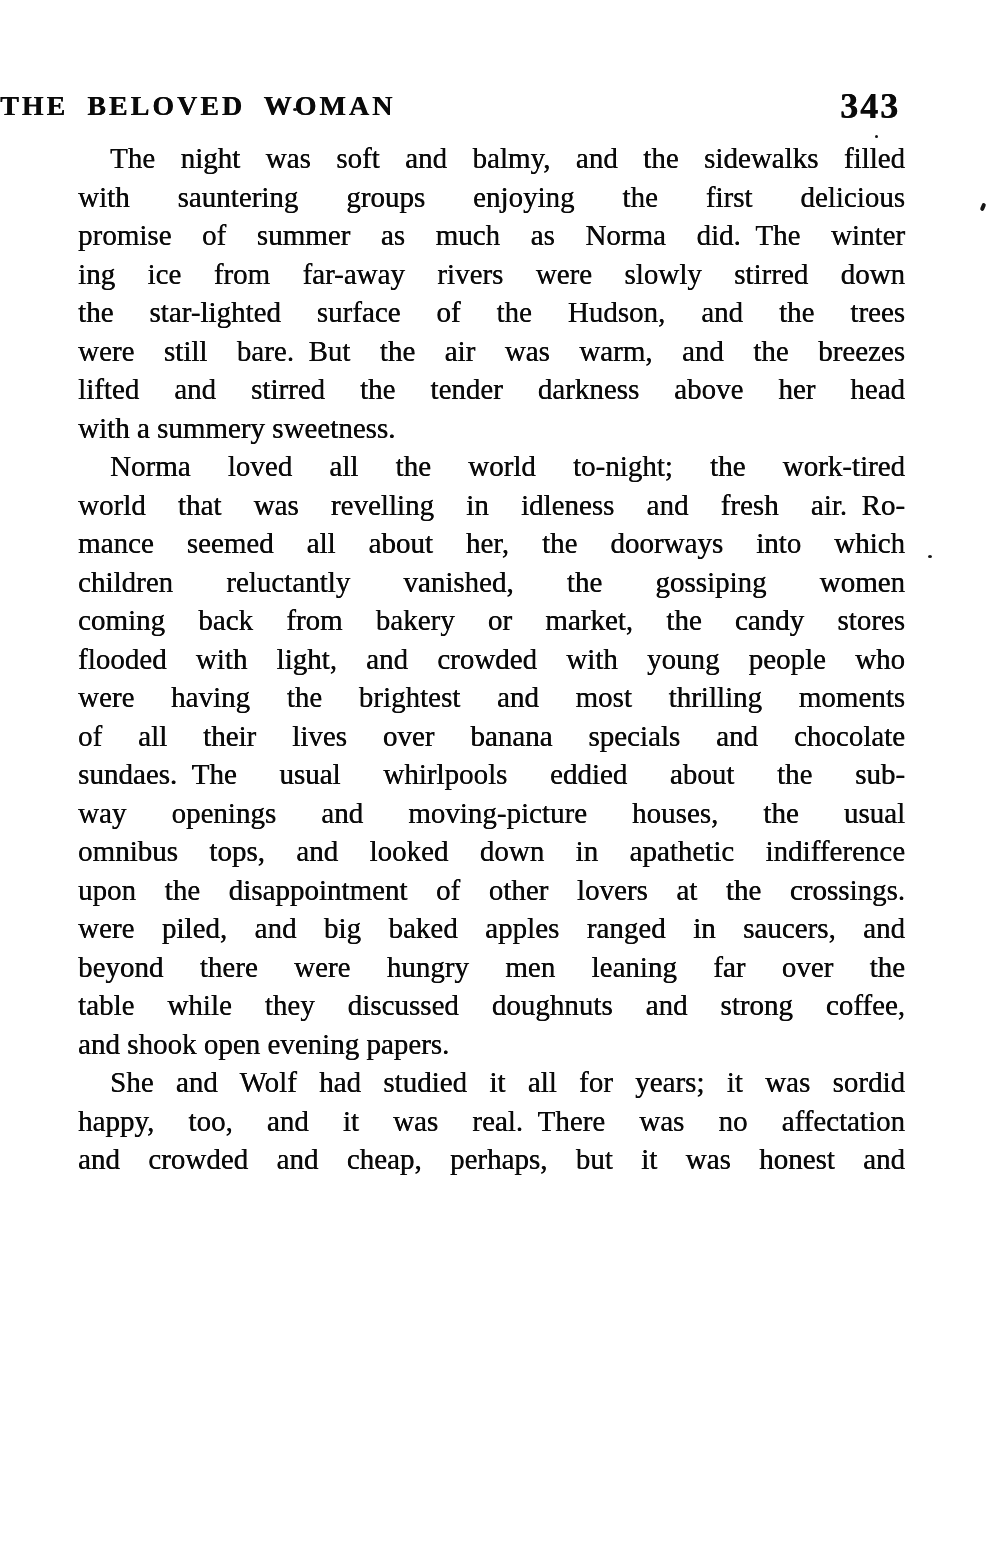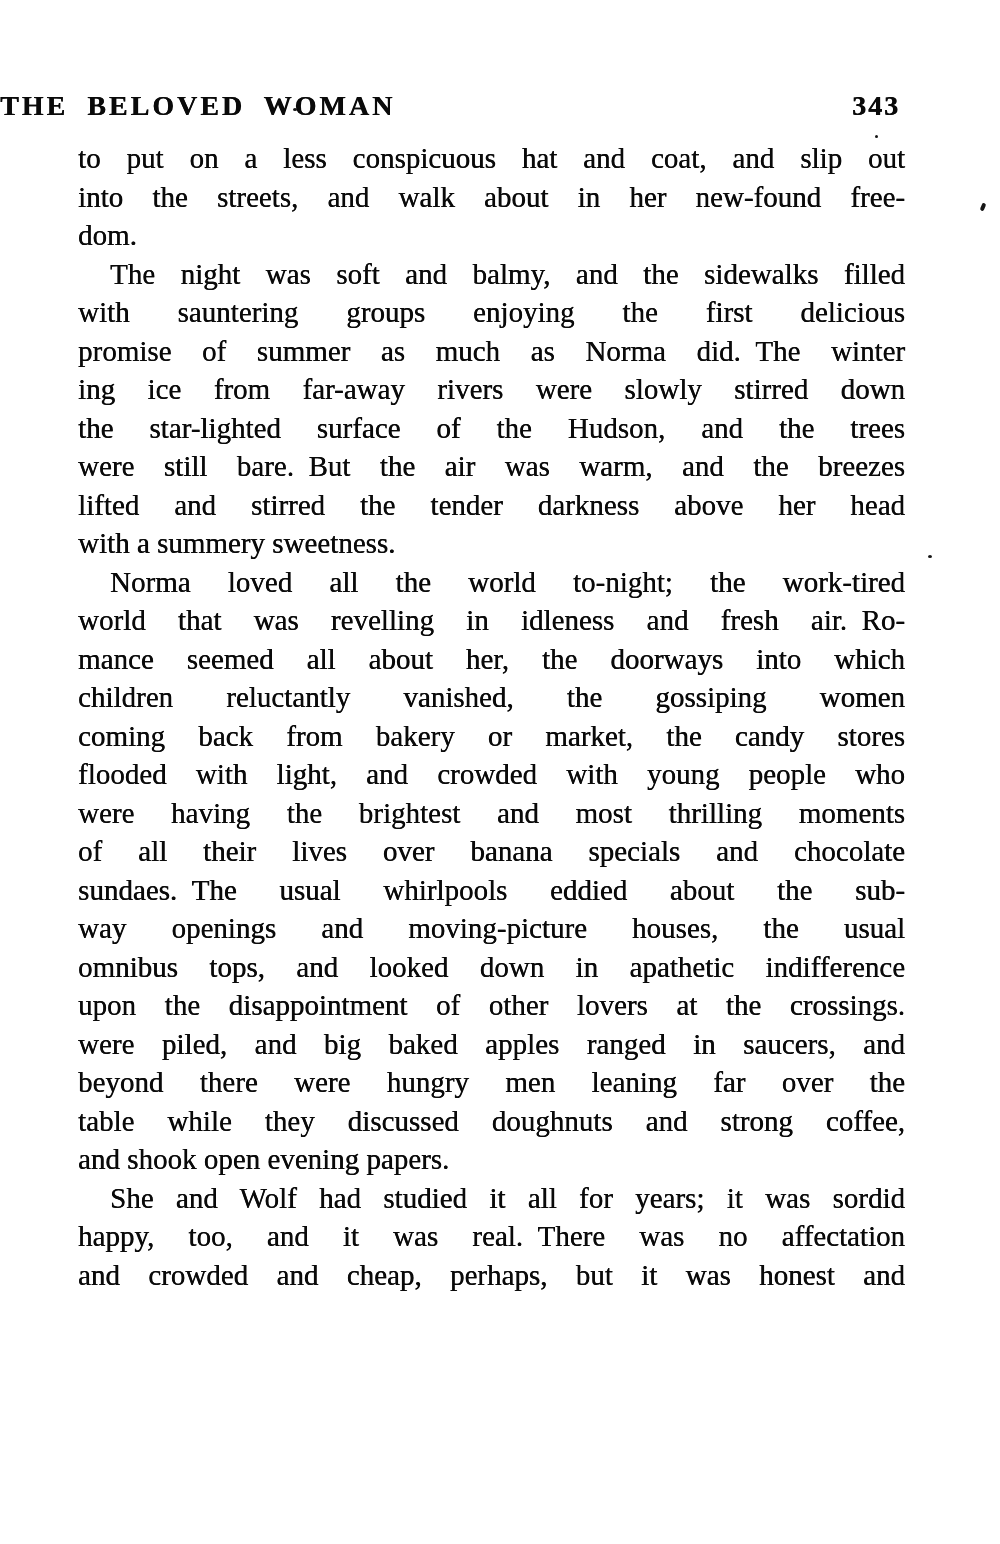--- a/index.html
+++ b/index.html
@@ -31,21 +31,21 @@
     line-height: 30px;
     letter-spacing: 3px;
     word-spacing: 9px;
     text-shadow: 0.4px 0 currentColor;
   }
   .hdr-num {
     position: absolute;
     right: 100px;
     top: 0;
     font-weight: bold;
-    font-size: 28px;
+    font-size: 36px;
     line-height: 30px;
     letter-spacing: 2px;
     text-shadow: 0.4px 0 currentColor;
   }
   .text-block {
     position: absolute;
     left: 78px;
     top: 139px;
     width: 827px;
   }
@@ -70,25 +70,20 @@
 
 <div class="page" style="background: rgb(255, 255, 255); color: rgb(10, 10, 10);">
 
   <div class="hdr">
     <span class="hdr-title">THE BELOVED WOMAN</span>
     <span class="hdr-num">343</span>
   </div>
 
   <div class="text-block">
 
-    <div class="para">
-      <div class="line">to put on a less conspicuous hat and coat, and slip out</div>
-      <div class="line">into the streets, and walk about in her new-found free-</div>
-      <div class="line end">dom.</div>
-    </div>
 
     <div class="para">
       <div class="line ind">The night was soft and balmy, and the sidewalks filled</div>
       <div class="line">with sauntering groups enjoying the first delicious</div>
       <div class="line">promise of summer as much as Norma did. The winter</div>
       <div class="line">ing ice from far-away rivers were slowly stirred down</div>
       <div class="line">the star-lighted surface of the Hudson, and the trees</div>
       <div class="line">were still bare. But the air was warm, and the breezes</div>
       <div class="line">lifted and stirred the tender darkness above her head</div>
       <div class="line end">with a summery sweetness.</div>

